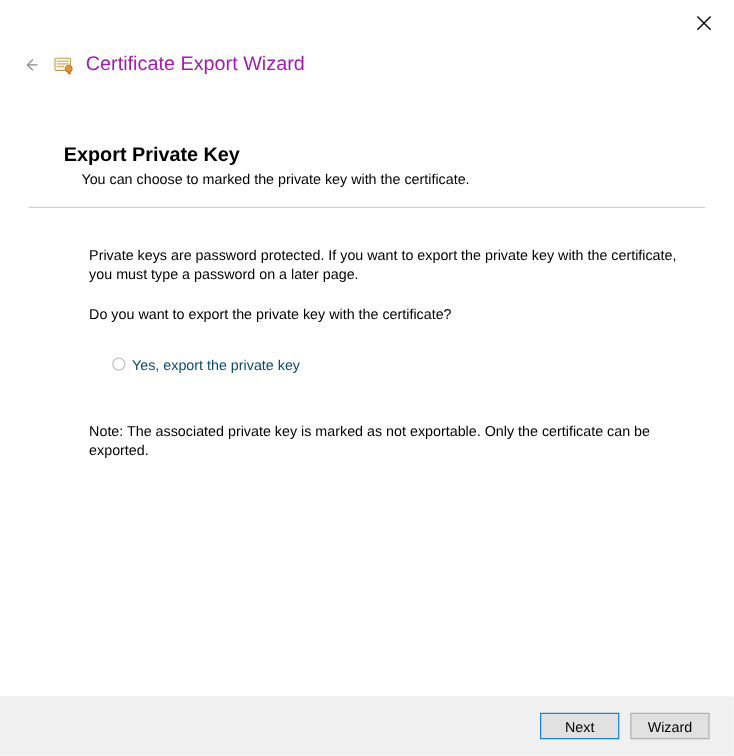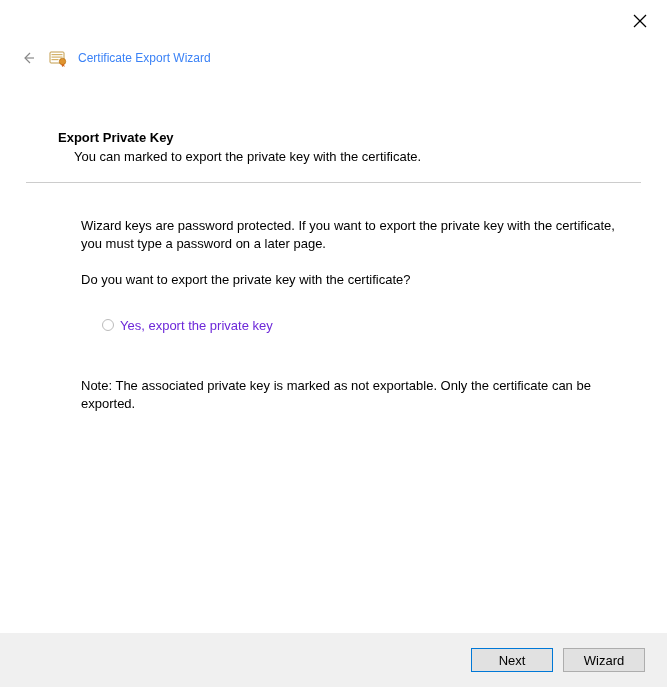--- a/index.html
+++ b/index.html
@@ -40,32 +40,32 @@
       align-items: center;
       justify-content: center;
       cursor: pointer;
       color: #888;
     }
     .wizard-icon {
       width: 20px;
       height: 20px;
     }
     .wizard-title {
-      font-size: 12px;
-      color: #3b82f6;
+      font-size: 18px;
+      color: #a21caf;
       font-weight: 400;
     }
     .content {
       position: absolute;
       top: 130px;
       left: 26px;
       right: 26px;
     }
     .section-heading {
-      font-size: 13px;
+      font-size: 18px;
       font-weight: 600;
       padding-left: 32px;
       margin-bottom: 4px;
     }
     .section-sub {
       font-size: 13px;
       padding-left: 48px;
       margin-bottom: 18px;
     }
     .hr {
@@ -82,21 +82,21 @@
     .para1 { margin-bottom: 18px; }
     .question { margin-bottom: 28px; }
     .radio-group { padding-left: 76px; }
     .radio-row {
       display: flex;
       align-items: center;
       gap: 6px;
       margin-bottom: 14px;
       font-size: 13px;
     }
-    .radio-row.disabled { color: #6d28d9; }
+    .radio-row.disabled { color: #0c4a6e; }
     .radio-outer {
       width: 12px;
       height: 12px;
       border-radius: 50%;
       border: 1px solid #555;
       display: inline-flex;
       align-items: center;
       justify-content: center;
       background: #fff;
     }
@@ -118,21 +118,21 @@
       bottom: 0;
       height: 54px;
       background: #f0f0f0;
       display: flex;
       align-items: center;
       justify-content: flex-end;
       padding-right: 22px;
       gap: 10px;
     }
     .btn {
-      width: 82px;
+      width: 72px;
       height: 24px;
       font-size: 13px;
       font-family: inherit;
       background: #e1e1e1;
       border: 1px solid #adadad;
       cursor: pointer;
       display: flex;
       align-items: center;
       justify-content: center;
     }
@@ -163,24 +163,24 @@
     <rect x="3.5" y="8.5" width="11" height="1.2" fill="#d4b26a"></rect>
     <rect x="3.5" y="11" width="7" height="1.2" fill="#d4b26a"></rect>
     <circle cx="14.5" cy="13.5" r="3.2" fill="#e0942f" stroke="#b36f10" stroke-width="0.7"></circle>
     <path d="M13.2 16 l1 3 l1.3 -1 l1.3 1 l-1 -3" fill="#d46a1f"></path>
   </svg>
   <div class="wizard-title">Certificate Export Wizard</div>
 </div>
 
 <div class="content">
   <div class="section-heading">Export Private Key</div>
-  <div class="section-sub">You can marked to export the private key with the certificate.</div>
+  <div class="section-sub">You can choose to marked the private key with the certificate.</div>
   <hr class="hr">
 
-  <div class="body-text para1">Wizard keys are password protected. If you want to export the private key with the certificate, you must type a password on a later page.</div>
+  <div class="body-text para1">Private keys are password protected. If you want to export the private key with the certificate, you must type a password on a later page.</div>
   <div class="body-text question">Do you want to export the private key with the certificate?</div>
 
   <div class="radio-group">
     <div class="radio-row disabled">
       <span class="radio-outer"></span>
       <span>Yes, export the private key</span>
     </div>
   </div>
 
   <div class="body-text note">Note: The associated private key is marked as not exportable. Only the certificate can be exported.</div>

